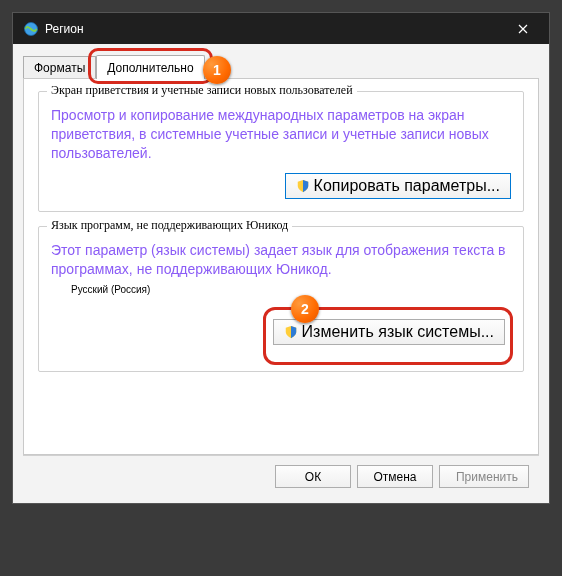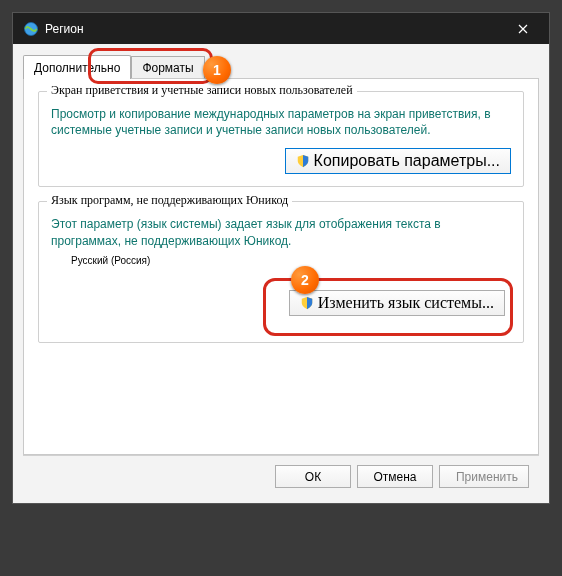--- a/index.html
+++ b/index.html
@@ -83,21 +83,21 @@
   }
   .group-title {
     position: absolute;
     top: -9px; left: 8px;
     background: #ffffff;
     padding: 0 4px;
     font-size: 12px;
     color: #000;
     font-family: Liberation Serif, serif;
   }
-  .group p { font-size: 12px; line-height: 1.35; margin-bottom: 6px; color: #0f766e; }
+  .group p { font-size: 14px; line-height: 1.35; margin-bottom: 6px; color: #8b5cf6; }
   .btn-row { display: flex; justify-content: flex-end; margin-top: 10px; }
   .win-btn {
     height: 26px;
     min-width: 90px;
     border: 1px solid #adadad;
     background: linear-gradient(#fdfdfd,#f0f0f0);
     font-size: 16px;
     padding: 0 10px;
     display: inline-flex; align-items: center; justify-content: center;
     gap: 4px;
@@ -154,25 +154,25 @@
     <span class="title">Регион</span>
     <div class="close-btn">
       <svg width="10" height="10" viewBox="0 0 10 10">
         <path d="M1 1 L9 9 M9 1 L1 9" stroke="#fff" stroke-width="1.2"></path>
       </svg>
     </div>
   </div>
 
   <div class="client">
     <div class="tabs-row">
+      <div class="tab inactive">
+        <span>Форматы</span>
+      </div>
       <div class="tab active">
         <span>Дополнительно</span>
-      </div>
-      <div class="tab inactive">
-        <span>Форматы</span>
       </div>
       <div class="tab-highlight"></div>
       <div class="badge" style="left:180px; top:2px;">
         <span>1</span>
       </div>
     </div>
 
     <div class="tab-content">
 
       <div class="group">
@@ -191,21 +191,21 @@
 
       <div class="group" style="padding-bottom:18px;">
         <span class="group-title">Язык программ, не поддерживающих Юникод</span>
         <p>Этот параметр (язык системы) задает язык для отображения текста в программах, не поддерживающих Юникод.</p>
         <div class="current-lang-value">Русский (Россия)</div>
         <div class="sys-btn-wrap">
           <div class="sys-highlight"></div>
           <div class="badge" style="left:240px; top:-16px;">
             <span>2</span>
           </div>
-          <button class="win-btn" style="min-width:200px;font-family:Liberation Serif, serif;">
+          <button class="win-btn" style="min-width:200px;">
             <svg class="shield" viewBox="0 0 16 16">
               <path d="M8 1 L14 3 V8 C14 12 8 15 8 15 C8 15 2 12 2 8 V3 Z" fill="#ffce3a"></path>
               <path d="M8 1 L14 3 V8 C14 12 8 15 8 15 V1 Z" fill="#2e7cd6"></path>
             </svg>
             <span>Изменить язык системы...</span>
           </button>
         </div>
       </div>
 
     </div>

